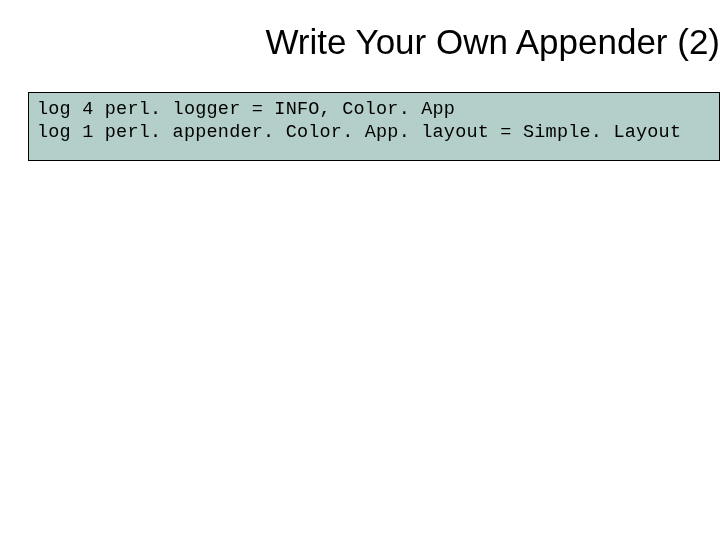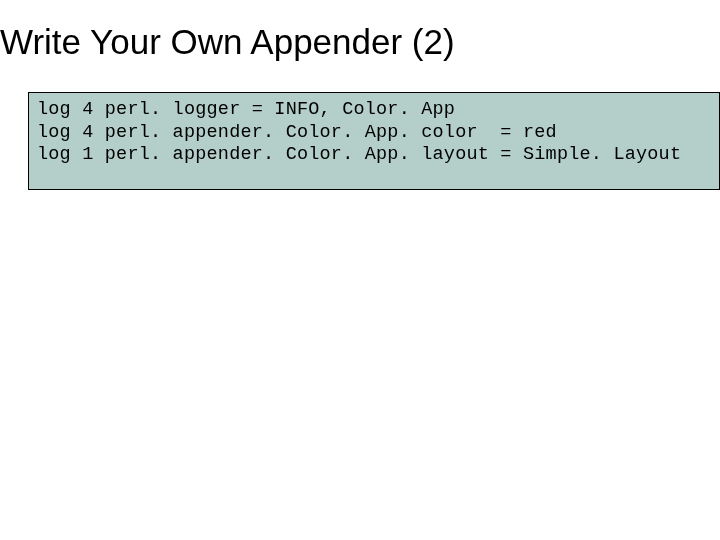--- a/index.html
+++ b/index.html
@@ -14,45 +14,44 @@
   .slide {
     width: 720px;
     height: 540px;
     position: relative;
     box-sizing: border-box;
   }
   .title {
     font-size: 35px;
     font-weight: 400;
     color: #000000;
-    text-align: left;
+    text-align: right;
     margin: 0;
     padding-top: 22px;
     padding-bottom: 30px;
     letter-spacing: 0px;
   }
   .code-box {
     margin-left: 28px;
     background: #b4cfc9;
     border: 1.5px solid #000000;
-    padding: 6px 8px 22px 8px;
+    padding: 6px 8px 16px 8px;
     box-sizing: border-box;
   }
   .code-line {
     font-family: "Courier New", Courier, monospace;
     font-size: 18.5px;
     color: #000000;
     white-space: pre;
     line-height: 1.22;
     letter-spacing: 0.2px;
   }
 </style>
 </head>
 <body>
 
 <div class="slide">
   <h1 class="title">Write Your Own Appender (2)</h1>
   <div class="code-box">
     <div class="code-line">log 4 perl. logger = INFO, Color. App</div>
-    <div class="code-line">log 4 perl. appender. Color. App. color  = red</div>
     <div class="code-line">log 1 perl. appender. Color. App. layout = Simple. Layout</div>
   </div>
 </div>
 
 </body></html>

